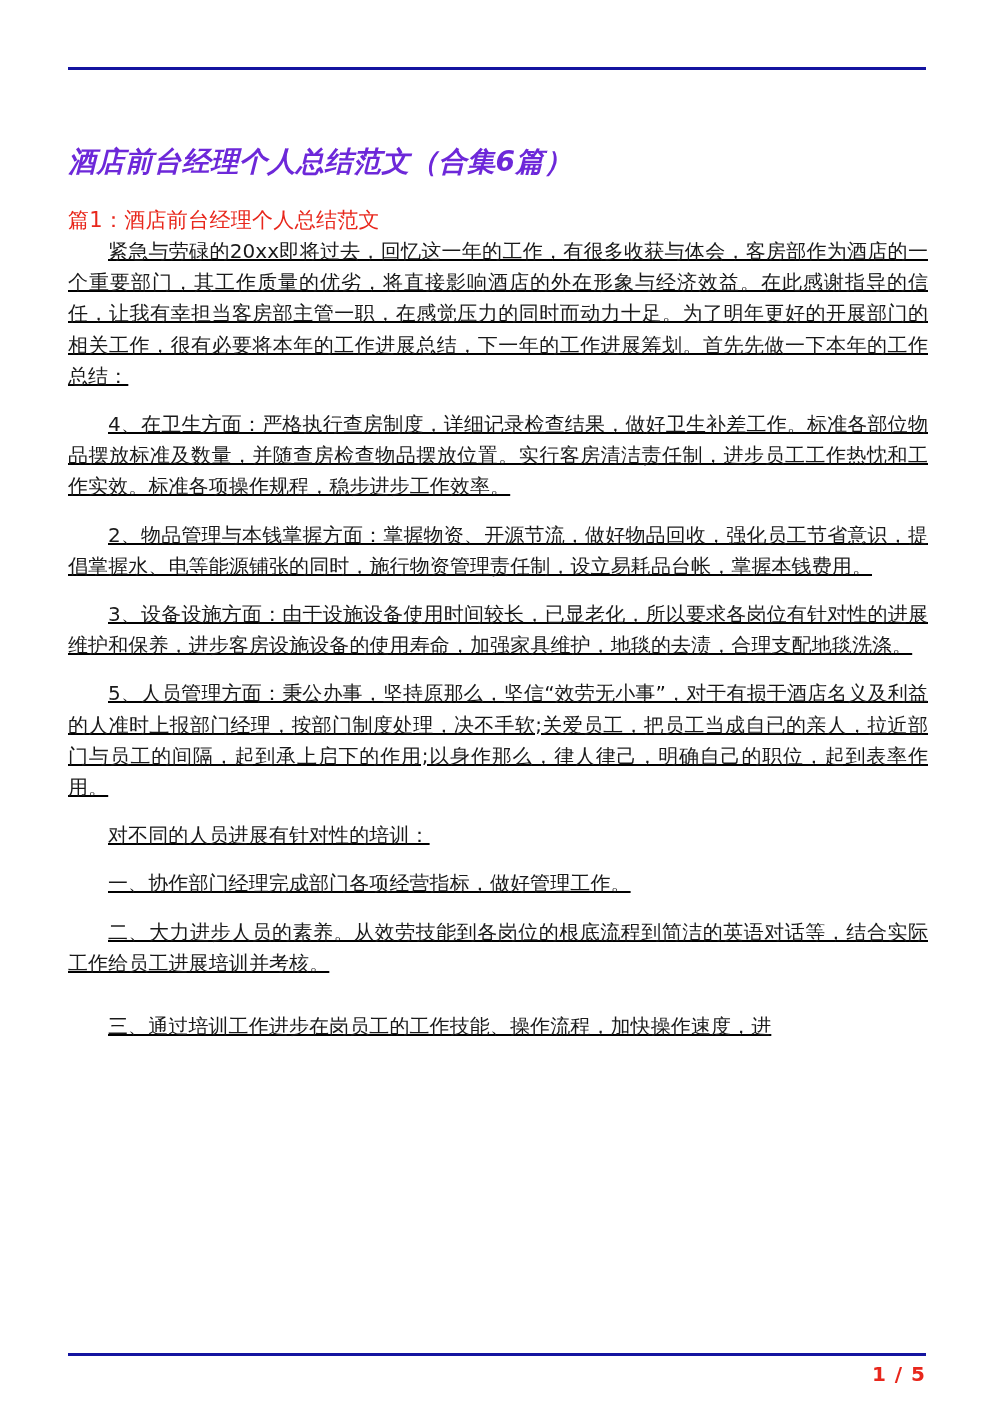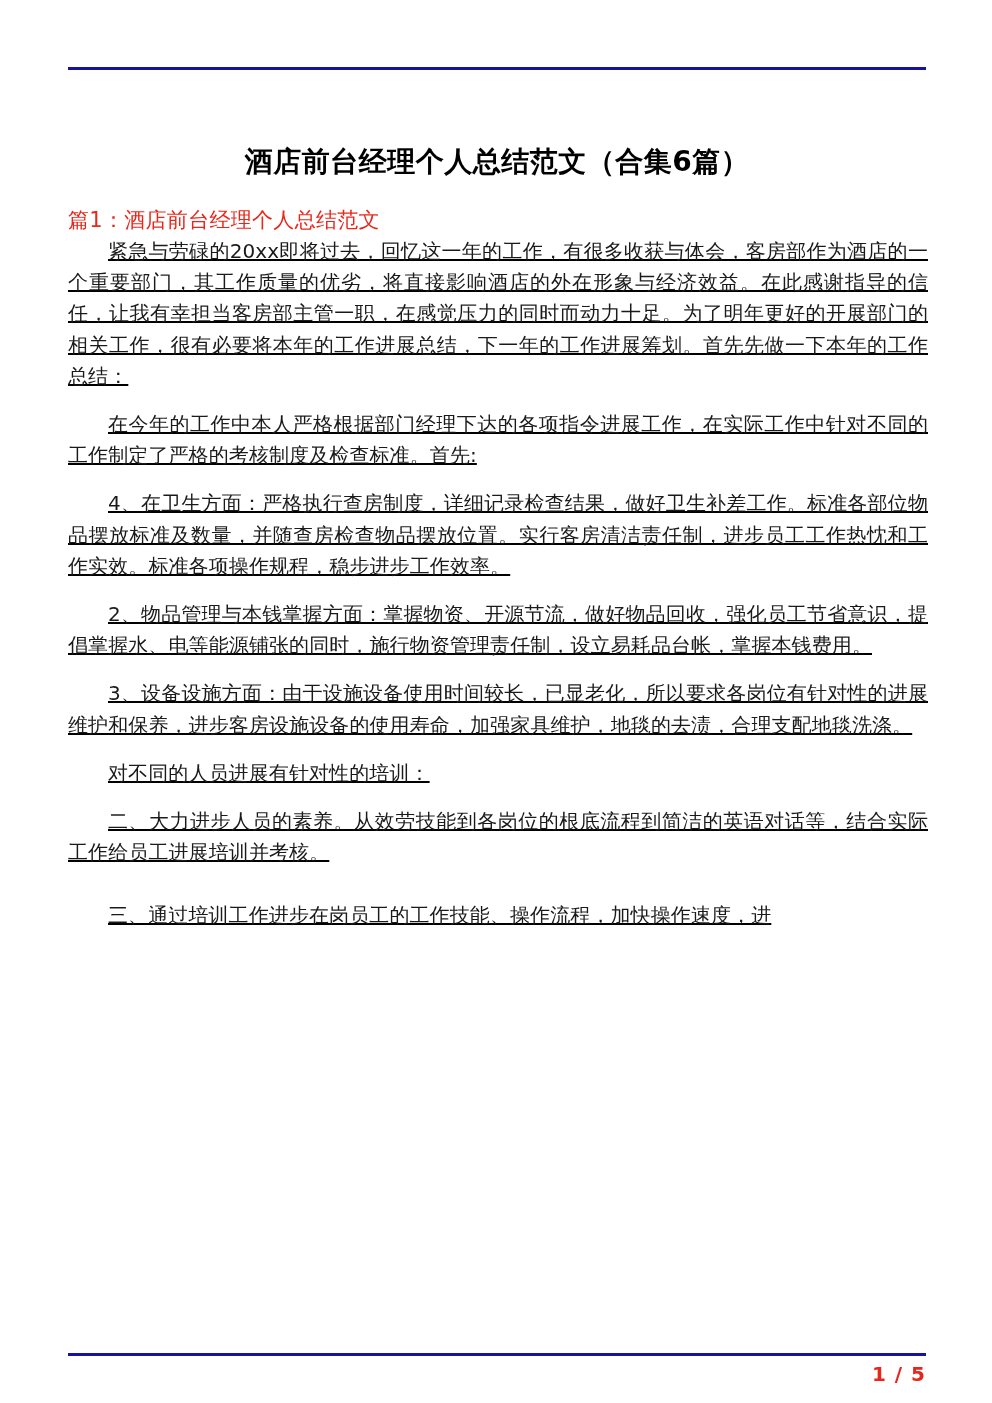--- a/index.html
+++ b/index.html
@@ -30,26 +30,26 @@
   }
   .rule-top { top: 67px; }
   .rule-bottom { top: 1353px; }
 
   
   .doc-title {
     position: absolute;
     top: 124px;
     left: 68px;
     width: 858px;
-    text-align: center;
     font-size: 28px;
     font-weight: bold;
     line-height: 38px;
-    color: #000000;
+    color: #6d28d9;
     letter-spacing: 0.5px;
+    font-style: italic;
   }
 
   
   .section-heading {
     position: absolute;
     top: 188px;
     left: 68px;
     width: 858px;
     font-size: 21px;
     font-weight: normal;
@@ -99,25 +99,26 @@
 <div class="page">
 
   <div class="rule rule-top"></div>
 
   <h1 class="doc-title">酒店前台经理个人总结范文（合集6篇）</h1>
 
   <h2 class="section-heading">篇1：酒店前台经理个人总结范文</h2>
 
   <div class="body-block">
     <p class="para">紧急与劳碌的20xx即将过去，回忆这一年的工作，有很多收获与体会，客房部作为酒店的一个重要部门，其工作质量的优劣，将直接影响酒店的外在形象与经济效益。在此感谢指导的信任，让我有幸担当客房部主管一职，在感觉压力的同时而动力十足。为了明年更好的开展部门的相关工作，很有必要将本年的工作进展总结，下一年的工作进展筹划。首先先做一下本年的工作总结：</p>
-    <p class="para">在今年的工作中本人严格根据部门经理下达的各项指令进展工作，在实际工作中针对不同的工作制定了严格的考核制度及检查标准。首先:</p>
     <p class="para">4、在卫生方面：严格执行查房制度，详细记录检查结果，做好卫生补差工作。标准各部位物品摆放标准及数量，并随查房检查物品摆放位置。实行客房清洁责任制，进步员工工作热忱和工作实效。标准各项操作规程，稳步进步工作效率。</p>
     <p class="para">2、物品管理与本钱掌握方面：掌握物资、开源节流，做好物品回收，强化员工节省意识，提倡掌握水、电等能源铺张的同时，施行物资管理责任制，设立易耗品台帐，掌握本钱费用。</p>
     <p class="para">3、设备设施方面：由于设施设备使用时间较长，已显老化，所以要求各岗位有针对性的进展维护和保养，进步客房设施设备的使用寿命，加强家具维护，地毯的去渍，合理支配地毯洗涤。</p>
+    <p class="para">5、人员管理方面：秉公办事，坚持原那么，坚信“效劳无小事”，对于有损于酒店名义及利益的人准时上报部门经理，按部门制度处理，决不手软;关爱员工，把员工当成自已的亲人，拉近部门与员工的间隔，起到承上启下的作用;以身作那么，律人律己，明确自己的职位，起到表率作用。</p>
     <p class="para">对不同的人员进展有针对性的培训：</p>
+    <p class="para">一、协作部门经理完成部门各项经营指标，做好管理工作。</p>
     <p class="para">二、大力进步人员的素养。从效劳技能到各岗位的根底流程到简洁的英语对话等，结合实际工作给员工进展培训并考核。</p>
     <p class="para">三、通过培训工作进步在岗员工的工作技能、操作流程，加快操作速度，进</p>
   </div>
 
   <div class="rule rule-bottom"></div>
 
   <div class="page-number">1 / 5</div>
 
 </div>
 

